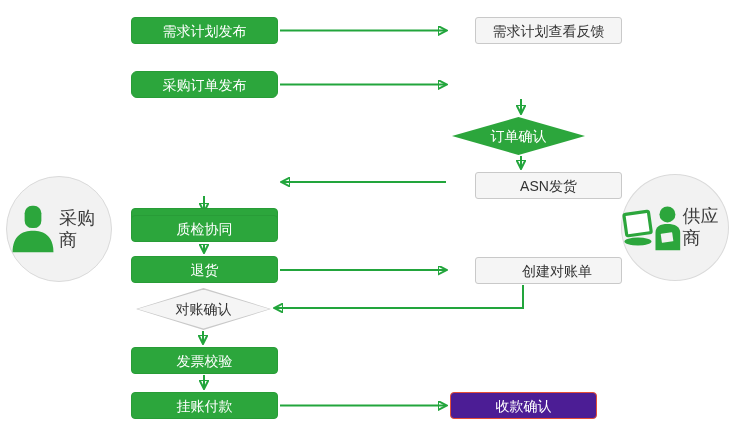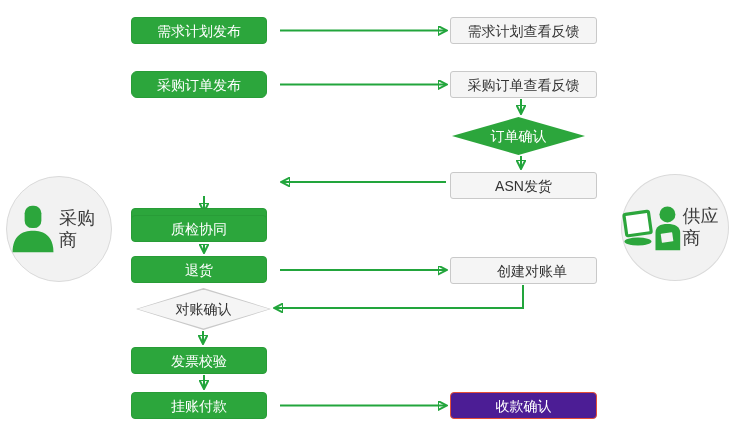--- a/index.html
+++ b/index.html
@@ -6,23 +6,23 @@
   #canvas{
     position:relative;width:731px;height:436px;background:#ffffff;overflow:hidden;
     font-family:"Liberation Sans","DejaVu Sans",sans-serif;
   }
   
   .pnode{
     position:absolute;box-sizing:border-box;display:flex;align-items:center;justify-content:center;
     font-size:14px;border-radius:4px;white-space:nowrap;line-height:1;
   }
   .green{background:#2CA63C;color:#fff;border:1px solid #289C37;}
-  .light{background:#F5F5F5;color:#333;border:1px solid #C9C9C9;border-radius:3px;}
+  .light{background:#F5F5F5;color:#333;border:1px solid #C9C9C9;border-radius:3px;margin-left:25px;}
   .red{background:#4c1d95;color:#fff;border:1px solid #E54F37;}
-  .lcol{left:131px;width:136px;height:27px;}
+  .lcol{left:131px;width:147px;height:27px;}
   .rcol{left:450px;width:147px;height:27px;}
   #n-demand-pub{top:17px;}
   #n-po-pub{top:71px;border-radius:6px;}
   #n-receive{top:168px;margin-top:40px;}
   #n-quality{top:215px;}
   #n-return{top:256px;}
   #n-invoice{top:347px;}
   #n-payment{top:392px;}
   #n-demand-fb{top:17px;}
   #n-po-fb{top:71px;}
@@ -106,21 +106,20 @@
 
   <div class="pnode green lcol" id="n-demand-pub">需求计划发布</div>
   <div class="pnode green lcol" id="n-po-pub">采购订单发布</div>
   <div class="pnode green lcol" id="n-receive">收货</div>
   <div class="pnode green lcol" id="n-quality">质检协同</div>
   <div class="pnode green lcol" id="n-return">退货</div>
   <div class="pnode green lcol" id="n-invoice">发票校验</div>
   <div class="pnode green lcol" id="n-payment">挂账付款</div>
 
   <div class="pnode light rcol" id="n-demand-fb">需求计划查看反馈</div>
-  <div class="pnode light rcol" id="n-po-fb">采购订单查看反馈</div>
   <div class="pnode light rcol" id="n-asn">ASN发货</div>
   <div class="pnode light rcol" id="n-statement">创建对账单</div>
   <div class="pnode red rcol" id="n-receipt">收款确认</div>
 
   <div class="diamond" id="d-order">
     <div class="shape"></div>
     <div class="dlabel">订单确认</div>
   </div>
   <div class="diamond" id="d-recon">
     <div class="shape"></div>

